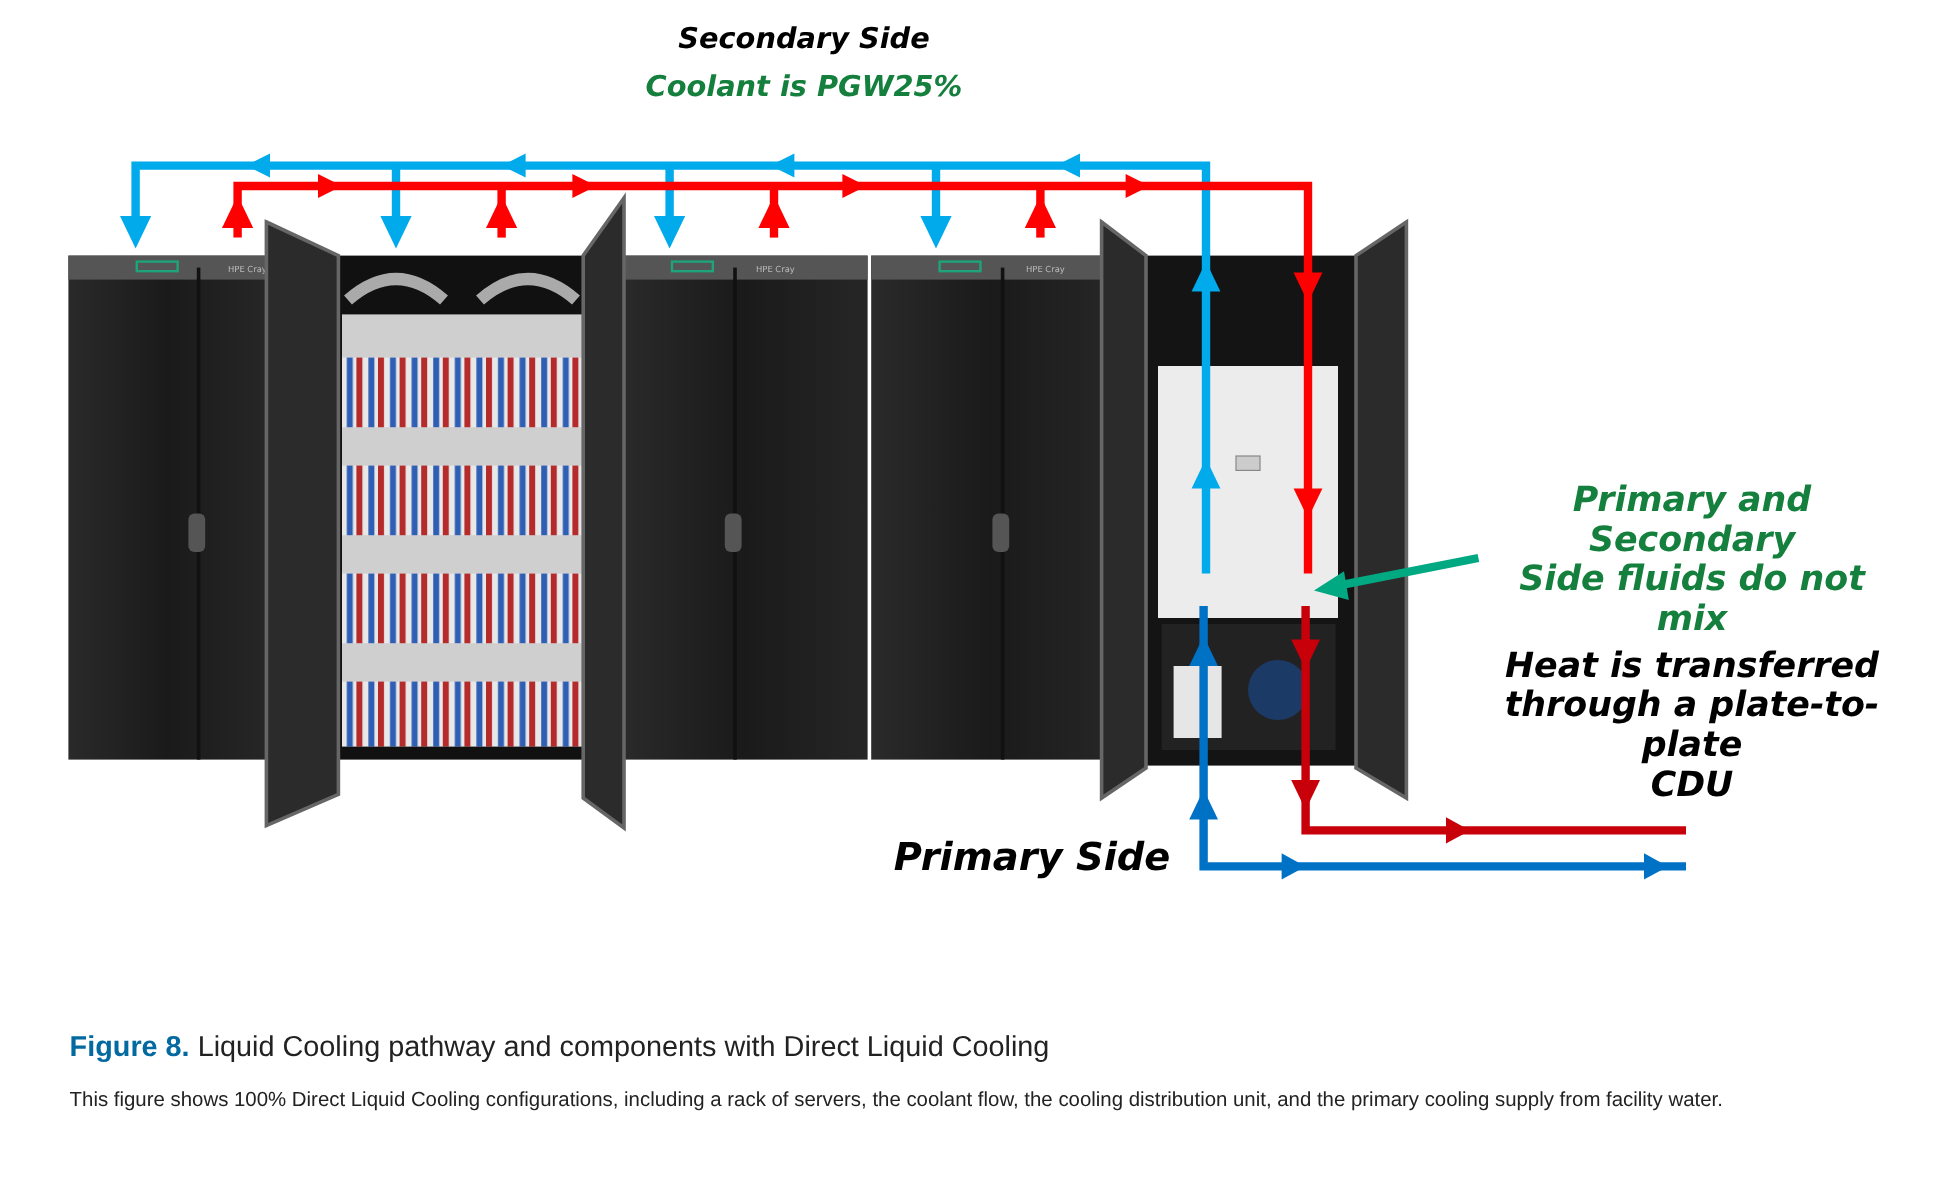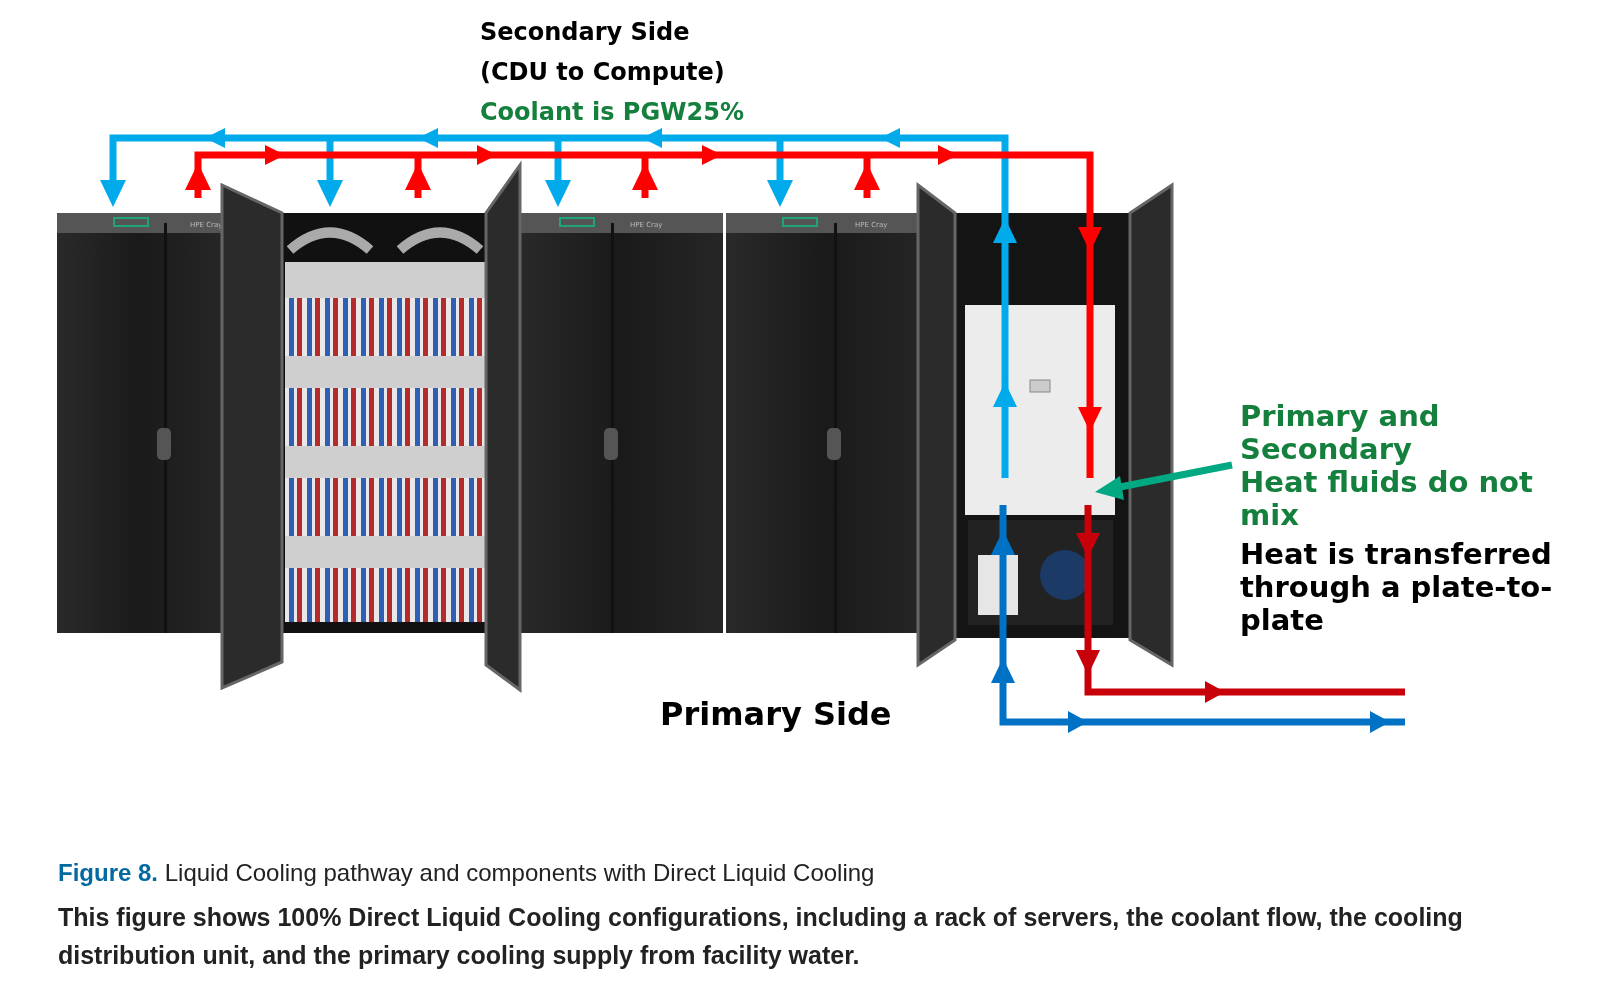--- a/index.html
+++ b/index.html
@@ -1,25 +1,25 @@
 <!DOCTYPE html>
 <html><head>
 <meta charset="utf-8">
 <style>
   html,body{margin:0;padding:0;background:#ffffff;}
   body{width:1620px;height:994px;position:relative;overflow:hidden;font-family:"DejaVu Sans","Liberation Sans",sans-serif;}
-  .lbl{position:absolute;text-align:left;font-weight:bold;color:#000;}
+  .lbl{position:absolute;text-align:center;font-weight:bold;color:#000;font-style:italic;}
   .green{color:#15803d;}
   #sec-title{left:480px;top:12px;width:380px;font-size:24px;line-height:40px;}
   #cdu-note{left:1240px;top:400px;width:340px;font-size:29px;line-height:33px;}
   #pri-title{left:660px;top:694px;width:400px;font-size:32px;line-height:40px;}
   #caption{position:absolute;left:58px;top:856px;width:1540px;font-family:"Liberation Sans",sans-serif;color:#222;}
   #caption .fig{font-size:24px;line-height:34px;}
   #caption .fig b{color:#0369a1;}
-  #caption .desc{font-size:25px;line-height:38px;margin-top:8px;font-weight:bold;}
+  #caption .desc{font-size:17px;line-height:38px;margin-top:8px;}
   svg{position:absolute;left:0;top:0;}
 </style>
 </head>
 <body>
 
 <svg width="1620" height="994">
   <defs>
     <linearGradient id="door" x1="0" x2="1">
       <stop offset="0" stop-color="#2a2a2a"></stop>
         <stop offset="0.5" stop-color="#1a1a1a"></stop>
@@ -140,29 +140,29 @@
     <polygon points="1088,722 1068,711 1068,733" fill="#0072c6"></polygon>
     <polygon points="1390,722 1370,711 1370,733" fill="#0072c6"></polygon>
   </g>
 
   <line x1="1232" y1="465" x2="1115" y2="488" stroke="#01a982" stroke-width="7"></line>
   <polygon points="1095,492 1120,476 1124,500" fill="#01a982"></polygon>
 </svg>
 
 <div id="sec-title" class="lbl">
   <div>Secondary Side</div>
-  <div>(CDU to Compute)</div>
   <div class="green">Coolant is PGW25%</div>
 </div>
 
 <div id="cdu-note" class="lbl">
   <div class="green">Primary and Secondary</div>
-  <div class="green">Heat fluids do not mix</div>
+  <div class="green">Side fluids do not mix</div>
   <div style="margin-top:6px">Heat is transferred</div>
   <div>through a plate-to-plate</div>
+  <div>CDU</div>
 </div>
 
 <div id="pri-title" class="lbl">
   <div>Primary Side</div>
 </div>
 
 <div id="caption">
   <div class="fig"><b>Figure 8.</b> <span>Liquid Cooling pathway and components with Direct Liquid Cooling</span></div>
   <div class="desc">This figure shows 100% Direct Liquid Cooling configurations, including a rack of servers, the coolant flow, the cooling distribution unit, and the primary cooling supply from facility water.</div>
 </div>

